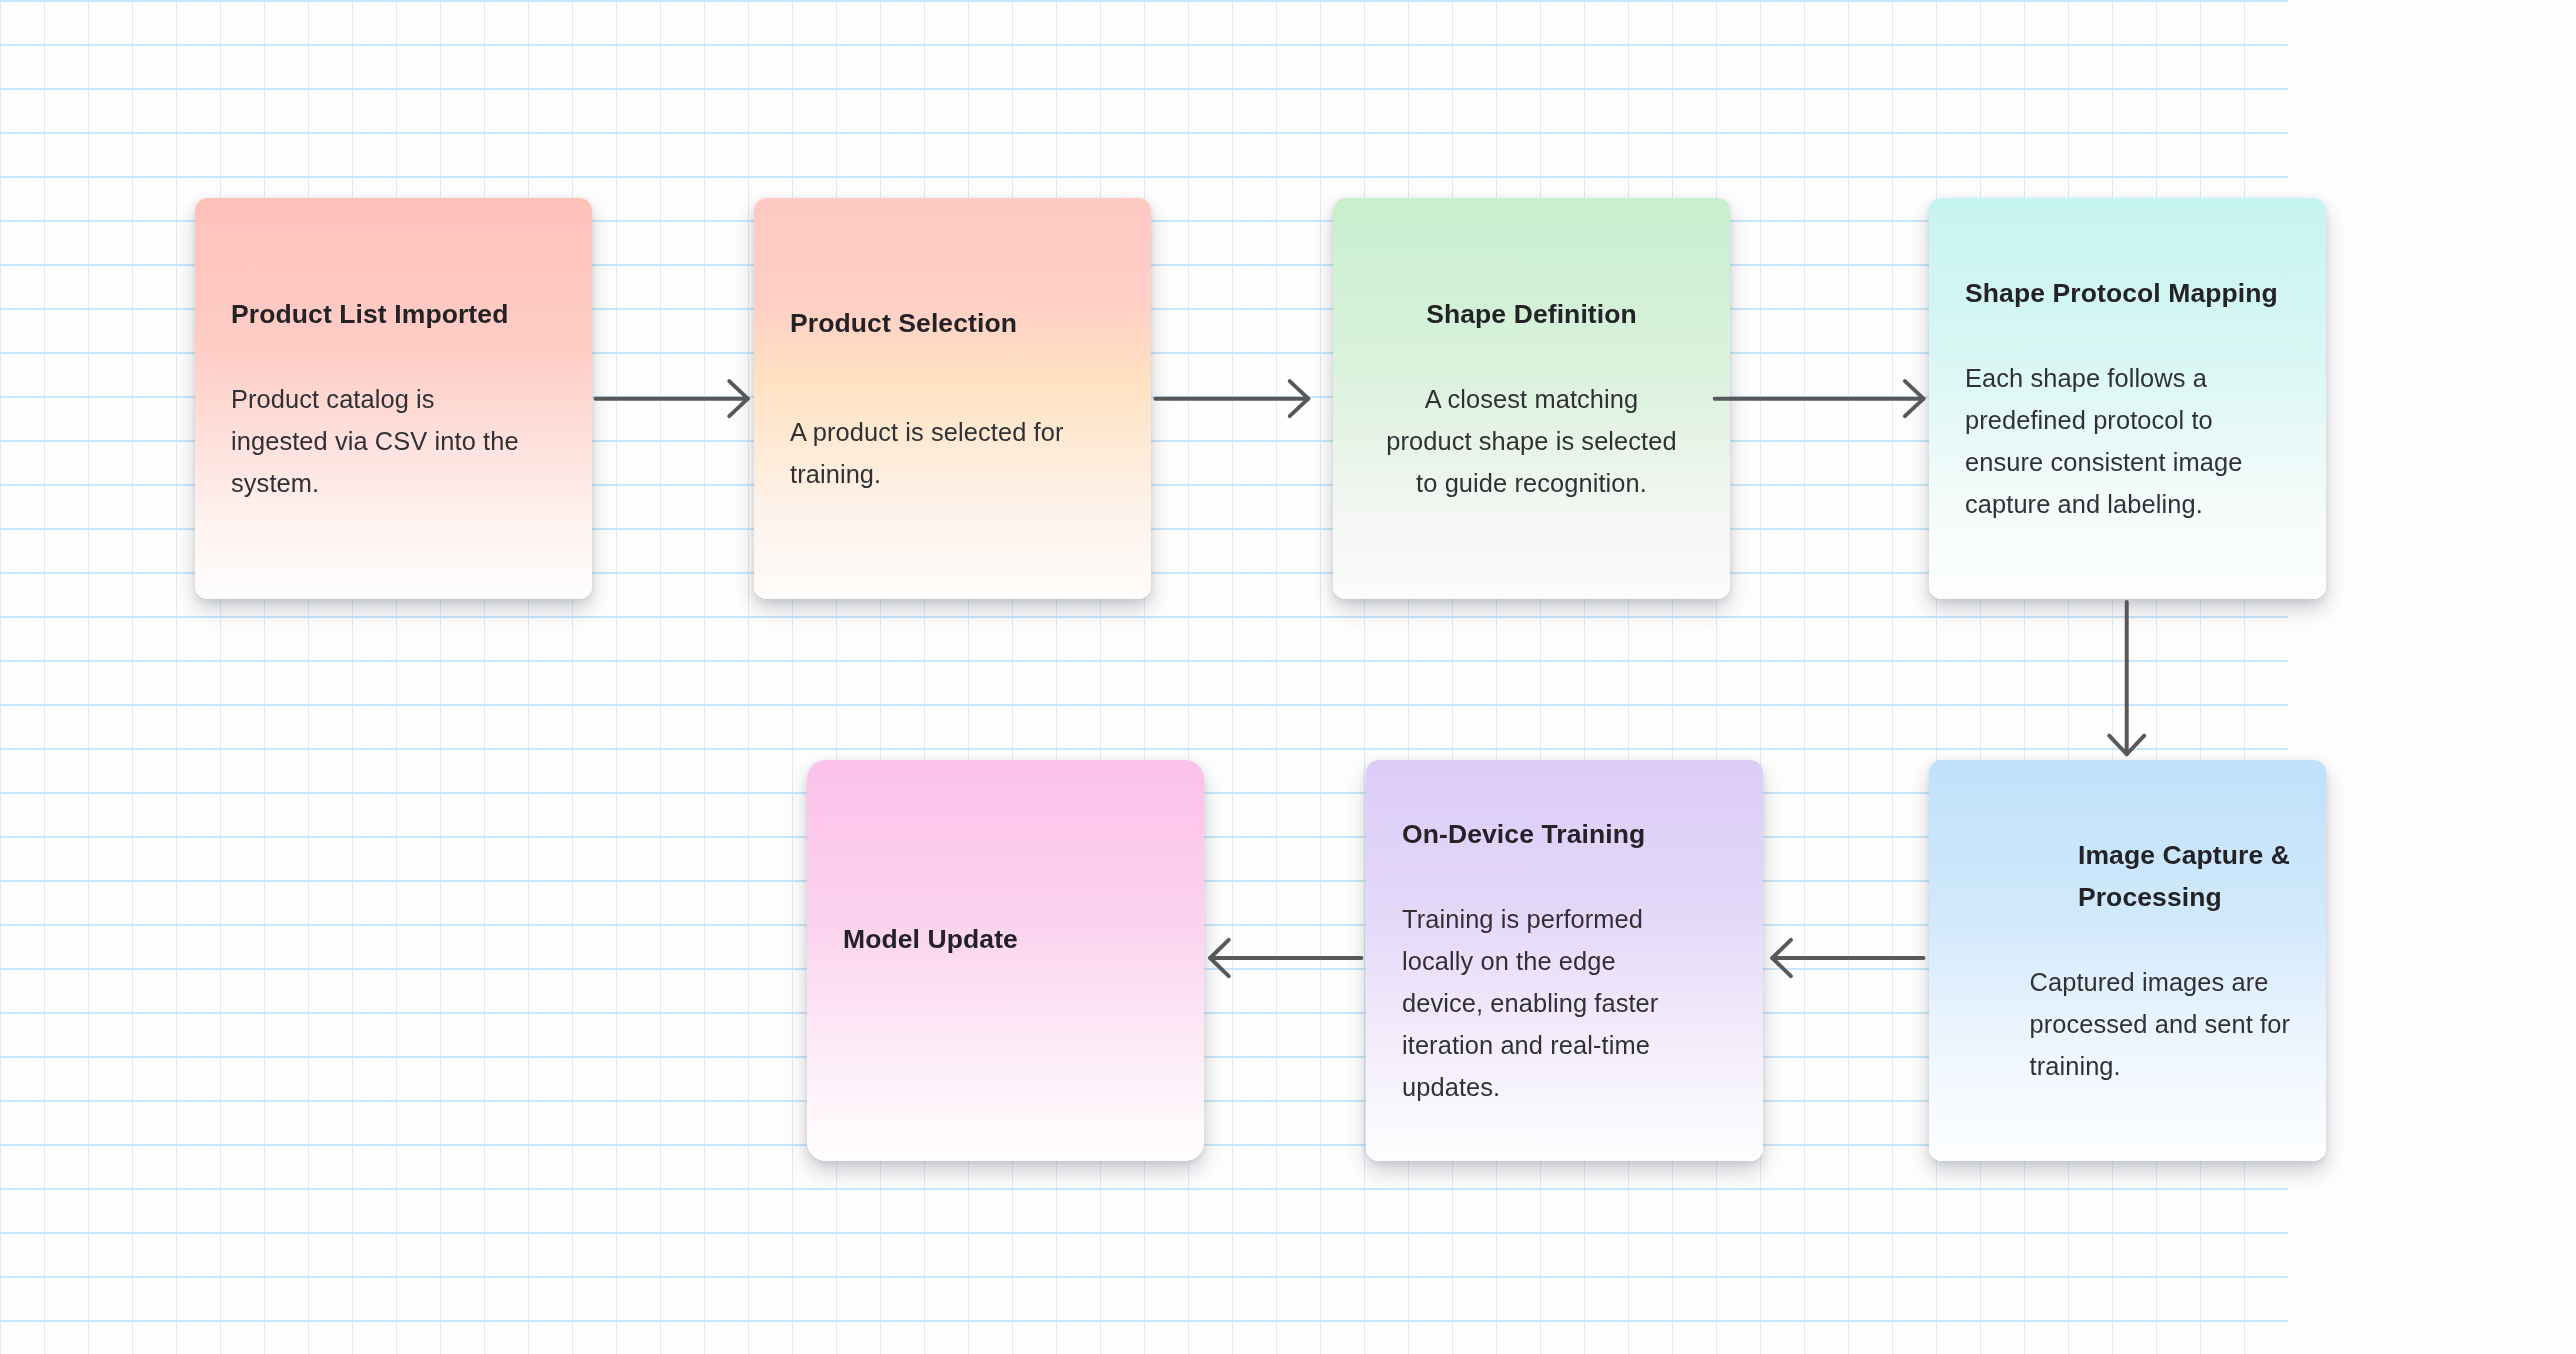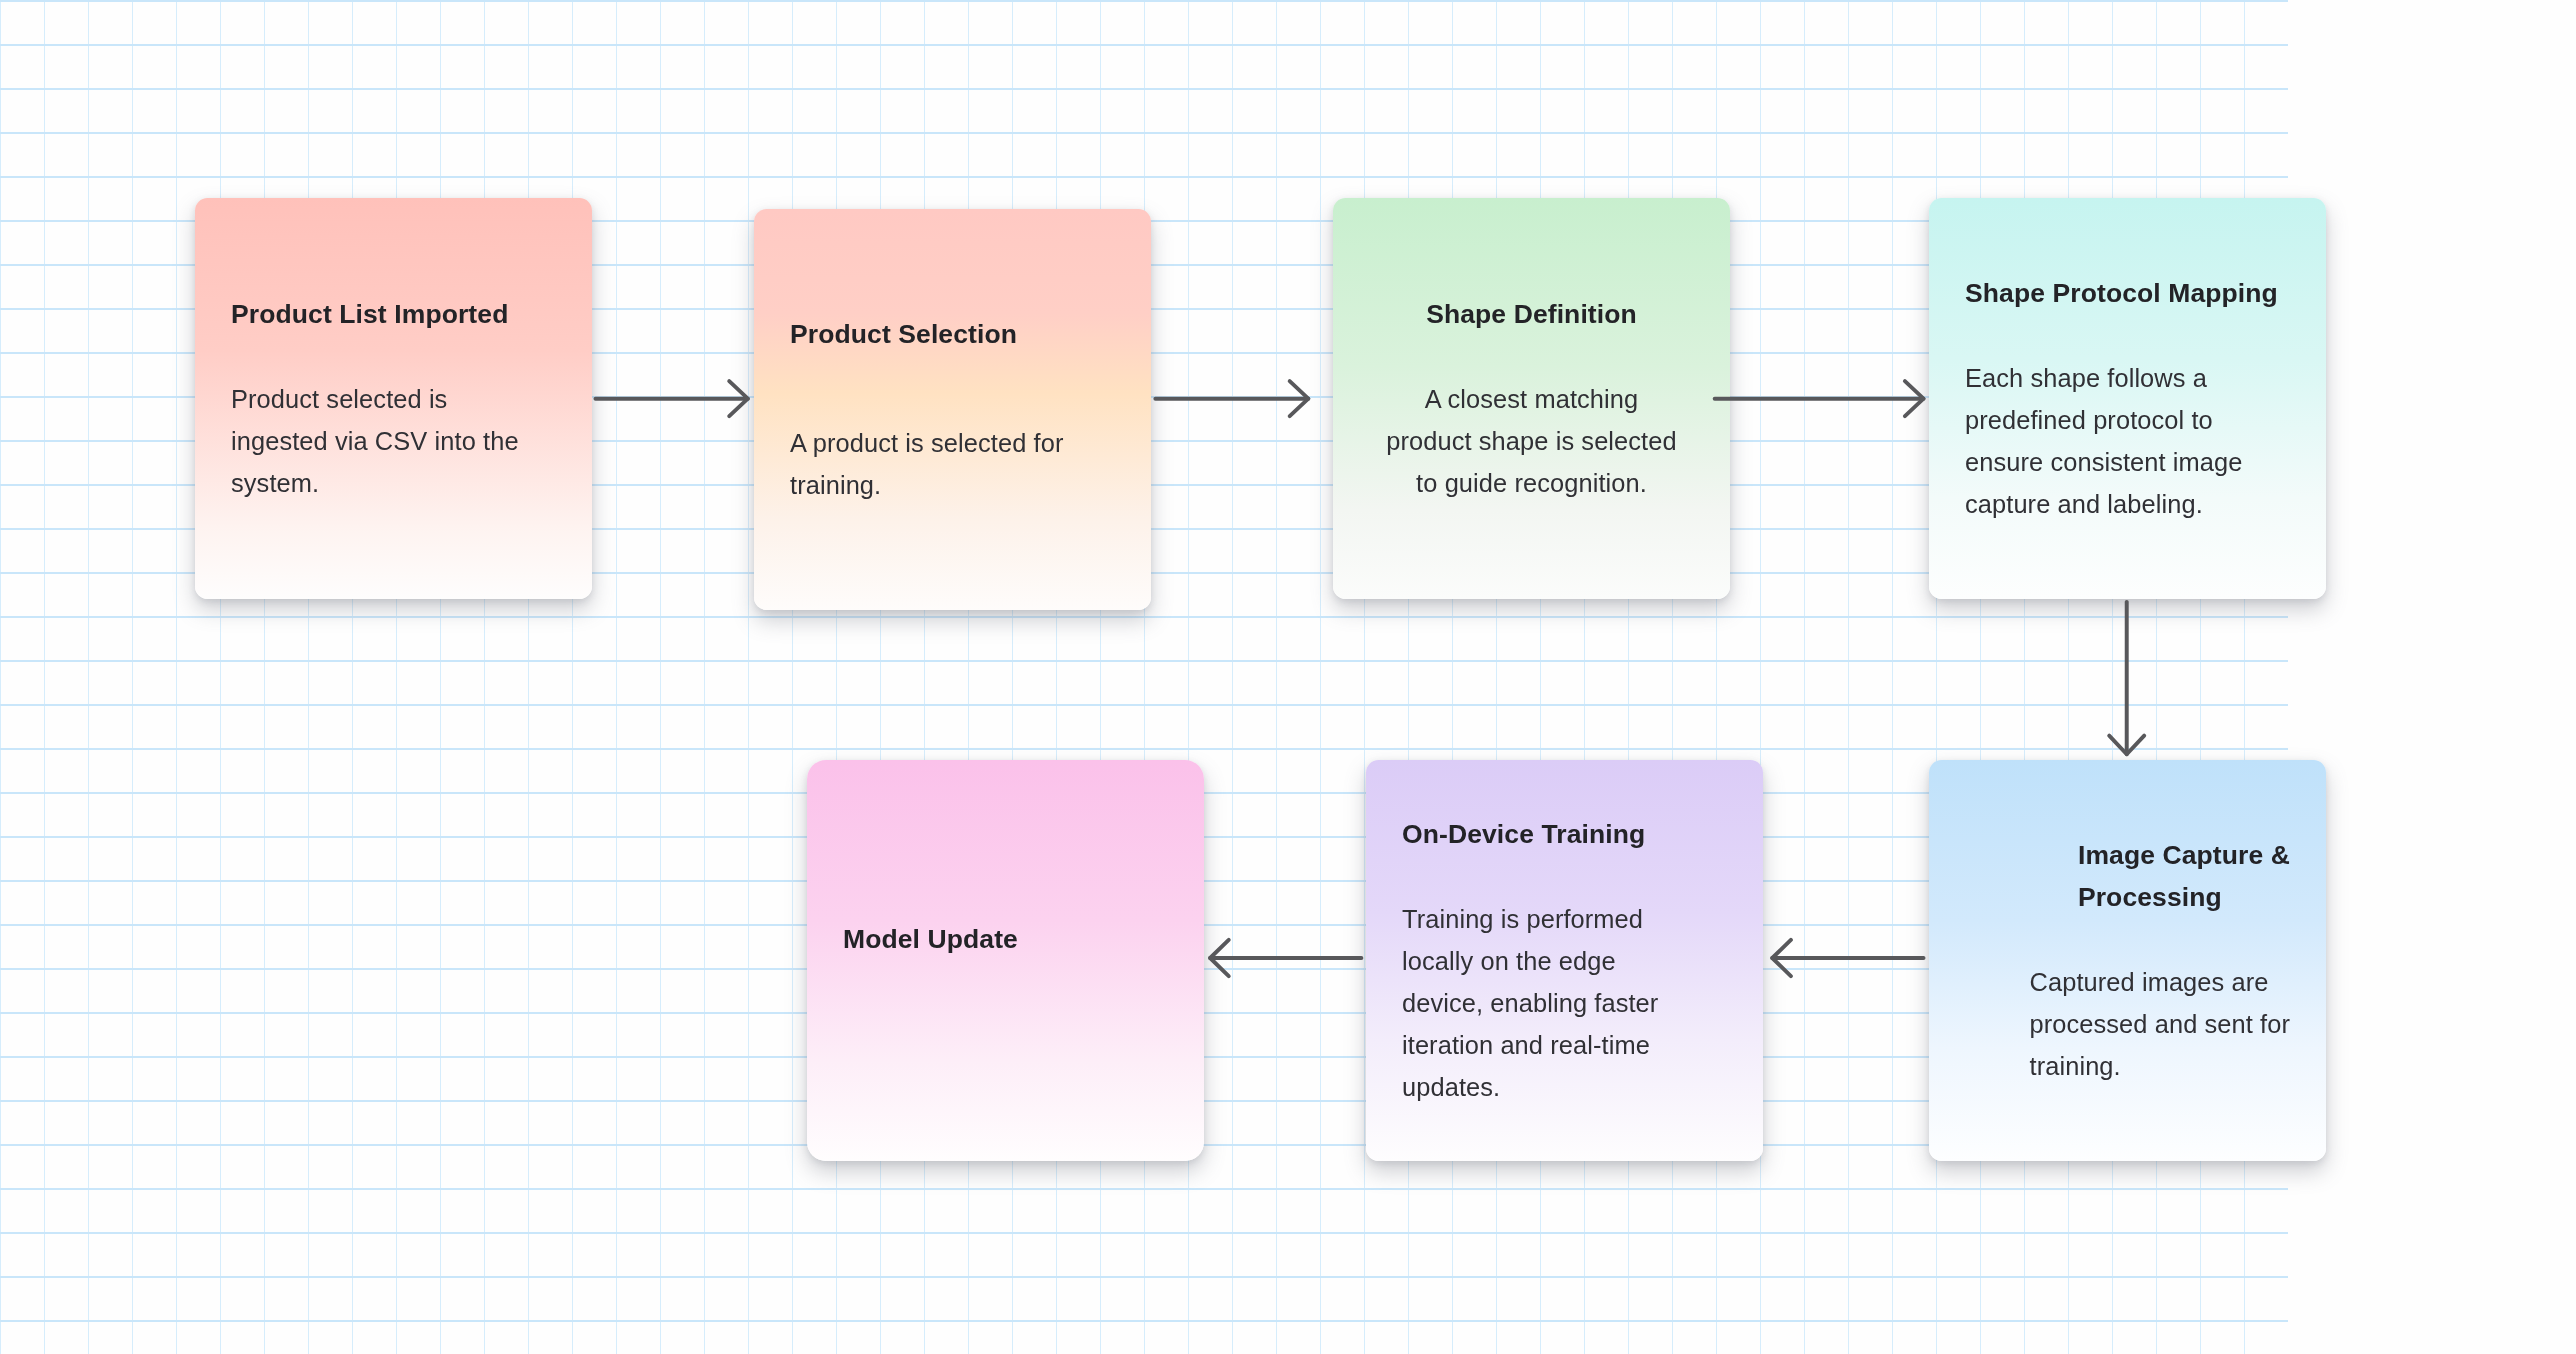--- a/index.html
+++ b/index.html
@@ -47,42 +47,42 @@
     font-size:25.4px;
     font-weight:400;
     line-height:42px;
     color:#303035;
     letter-spacing:0.1px;
     margin:0;
     white-space:pre-line;
   }
   
   .pos-0{left:195px; top:198px;}
-  .pos-1{left:754px;top:209px;gap:24px;}
+  .pos-1{left:754px;top:198px;gap:24px;}
   .pos-2{left:1333px;top:198px;text-align:center;}
   .pos-3{left:1929px;top:198px;}
   .pos-4{left:1929px;top:760px;}
   .pos-5{left:1366px;top:760px;}
   .pos-6{left:807px;top:760px;}
   .arrow{
     stroke:#58585b;
     stroke-width:7;
     stroke-linecap:round;
     stroke-linejoin:round;
     fill:none;
   }
 </style>
 </head>
 <body>
 
 <div class="canvas">
 
   <div class="card pos-0" style="background: linear-gradient(rgb(255, 193, 186) 0%, rgb(255, 205, 198) 38%, rgb(254, 243, 240) 82%, rgb(254, 253, 253) 100%);">
     <h3 class="card-title">Product List Imported</h3>
-    <p class="card-body">Product selected is
+    <p class="card-body">Product catalog is
 ingested via CSV into the
 system.</p>
   </div>
 
   <div class="card pos-1" style="background: linear-gradient(rgb(255, 201, 195) 0%, rgb(255, 207, 198) 26%, rgb(255, 226, 194) 46%, rgb(253, 242, 234) 78%, rgb(254, 252, 251) 100%);">
     <h3 class="card-title">Product Selection</h3>
     <p class="card-body">A product is selected for
 training.</p>
   </div>
 

